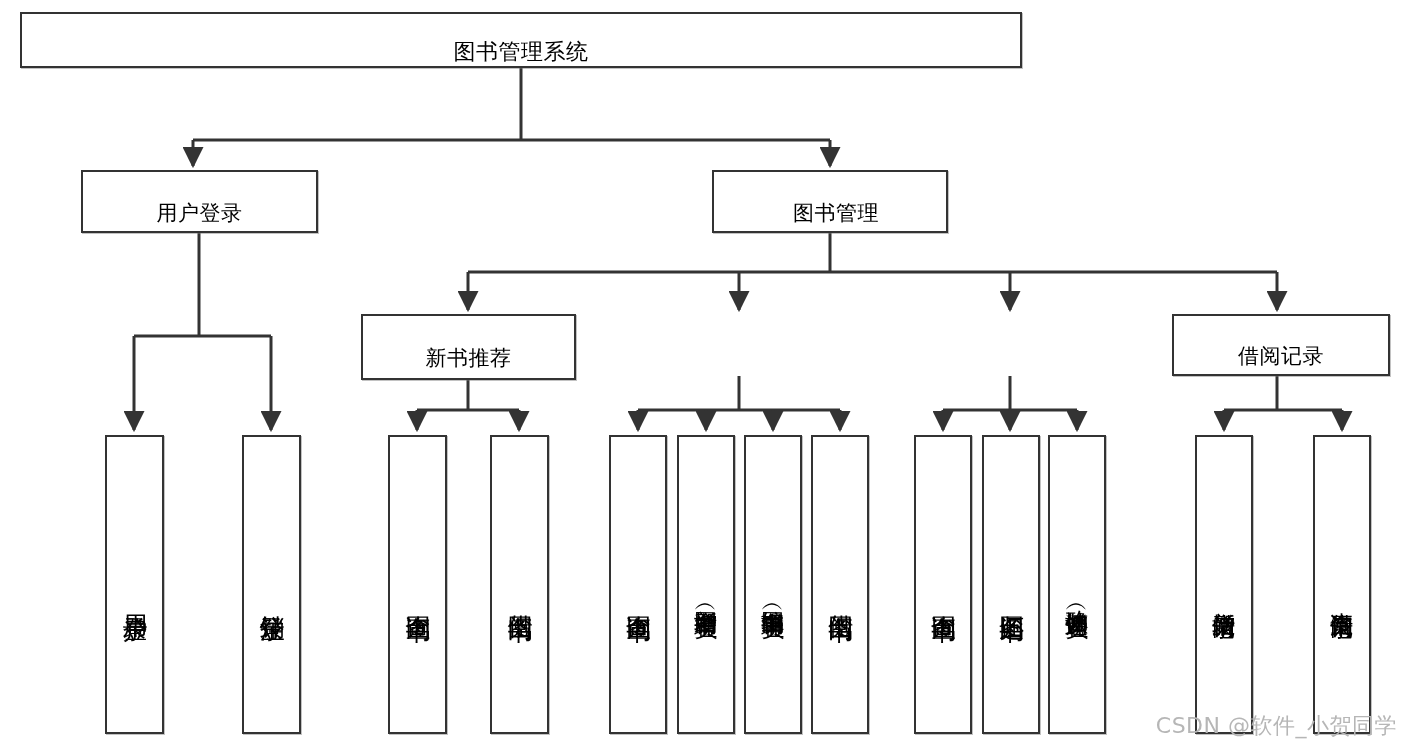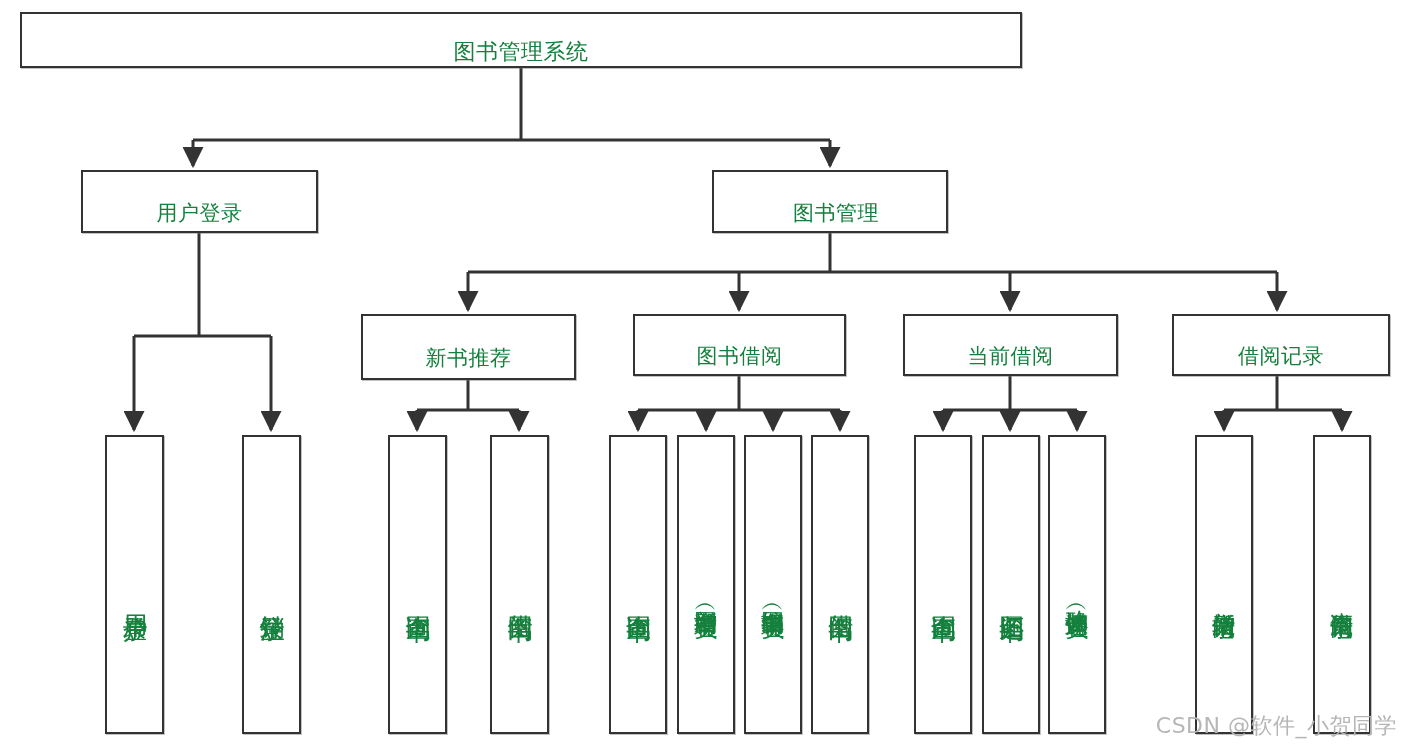--- a/index.html
+++ b/index.html
@@ -35,21 +35,21 @@
     align-items: center;
     justify-content: center;
     color: #222222;
     box-shadow: 1px 1px 0 rgba(120,120,120,0.45);
   }
   .node .label {
     display: block;
     text-align: center;
     line-height: 1.12;
     letter-spacing: 0.5px;
-    color: #15803d;
+    color: #000000;
     margin-top: 24px;
   }
   
   .node.h .label {
     font-size: 21px;
     white-space: nowrap;
   }
   .node.root .label {
     font-size: 22px;
   }
@@ -144,26 +144,20 @@
   <div class="node h" style="left:81px; top:170px; width:237px; height:63px;">
     <span class="label">用户登录</span>
   </div>
   <div class="node h" style="left:712px; top:170px; width:236px; height:63px;padding-left:12px;">
     <span class="label">图书管理</span>
   </div>
 
   <div class="node h" style="left:361px; top:314px; width:215px; height:66px;">
     <span class="label">新书推荐</span>
   </div>
-  <div class="node h" style="left:633px; top:314px; width:213px; height:62px;">
-    <span class="label">图书借阅</span>
-  </div>
-  <div class="node h" style="left:903px; top:314px; width:215px; height:62px;">
-    <span class="label">当前借阅</span>
-  </div>
   <div class="node h" style="left:1172px; top:314px; width:218px; height:62px;font-family:Liberation Serif, serif;">
     <span class="label">借阅记录</span>
   </div>
 
   <div class="node v" style="left:105px; top:435px; width:59px; height:299px;">
     <span class="label">用户登录</span>
   </div>
   <div class="node v" style="left:242px; top:435px; width:59px; height:299px;">
     <span class="label">注销登录</span>
   </div>

